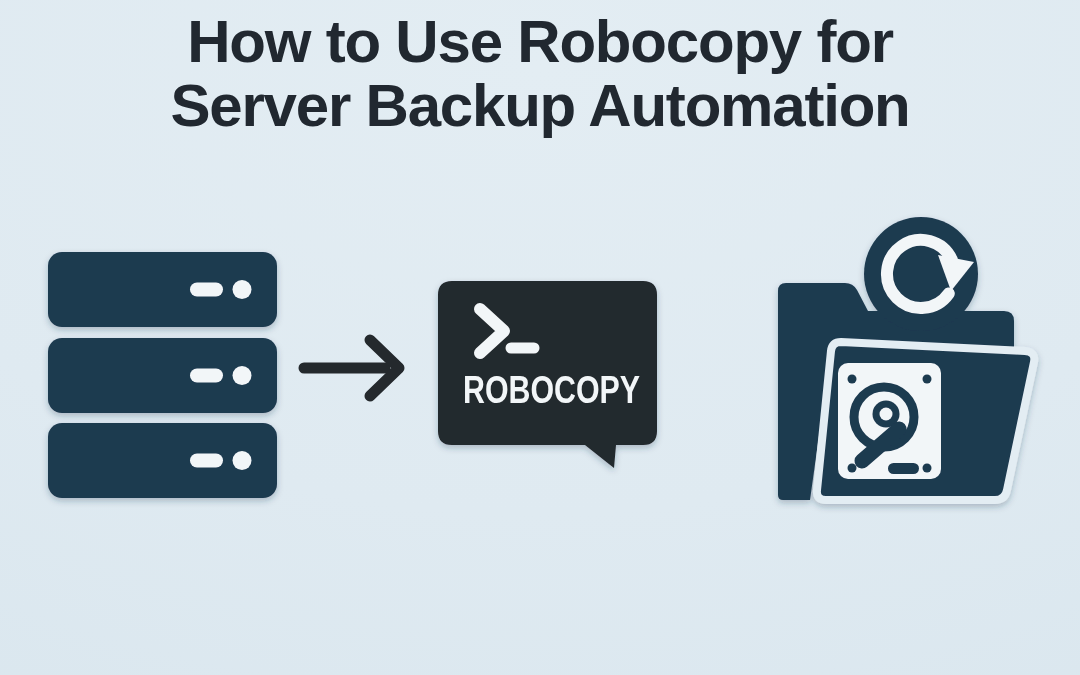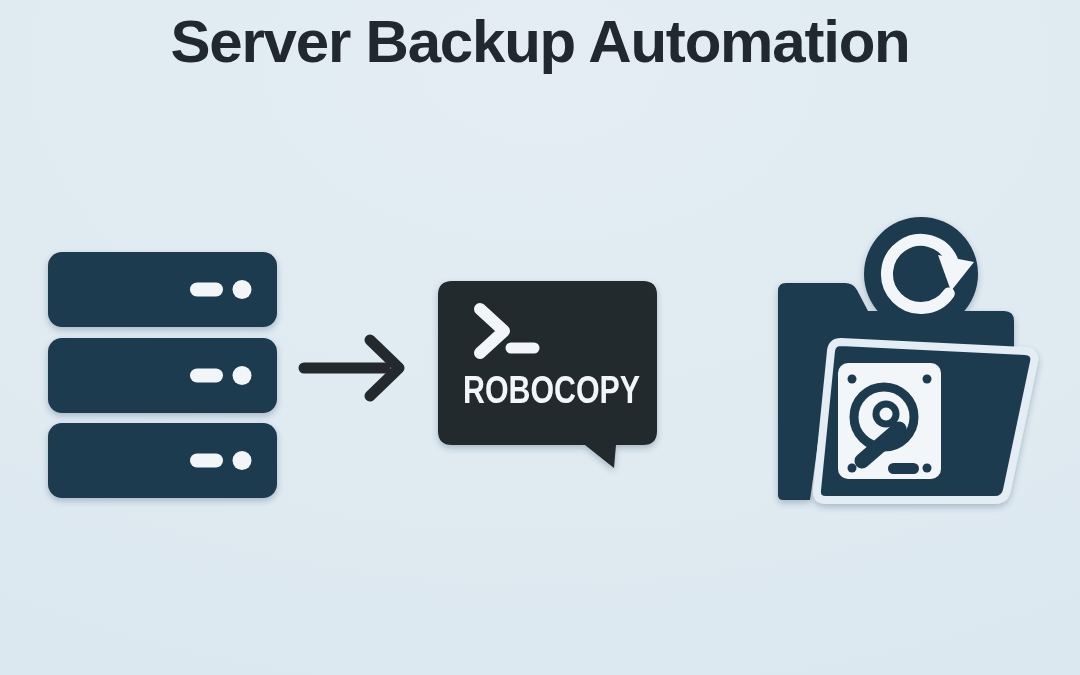--- a/index.html
+++ b/index.html
@@ -29,20 +29,21 @@
     font-size:38px;
     fill:var(--white,#f2f6f8);
   }
 </style>
 </head>
 <body>
 
 <div class="canvas">
 
   <h1 class="title">
+    <span>How to Use Robocopy for</span>
     <span>Server Backup Automation</span>
   </h1>
 
   <svg class="diagram" width="1080" height="675" viewBox="0 0 1080 675">
     <defs>
       <filter id="ds" x="-25%" y="-25%" width="150%" height="150%">
         <feDropShadow dx="0" dy="3" stdDeviation="3" flood-color="#1e3a50" flood-opacity="0.28"></feDropShadow>
       </filter>
     </defs>
 

